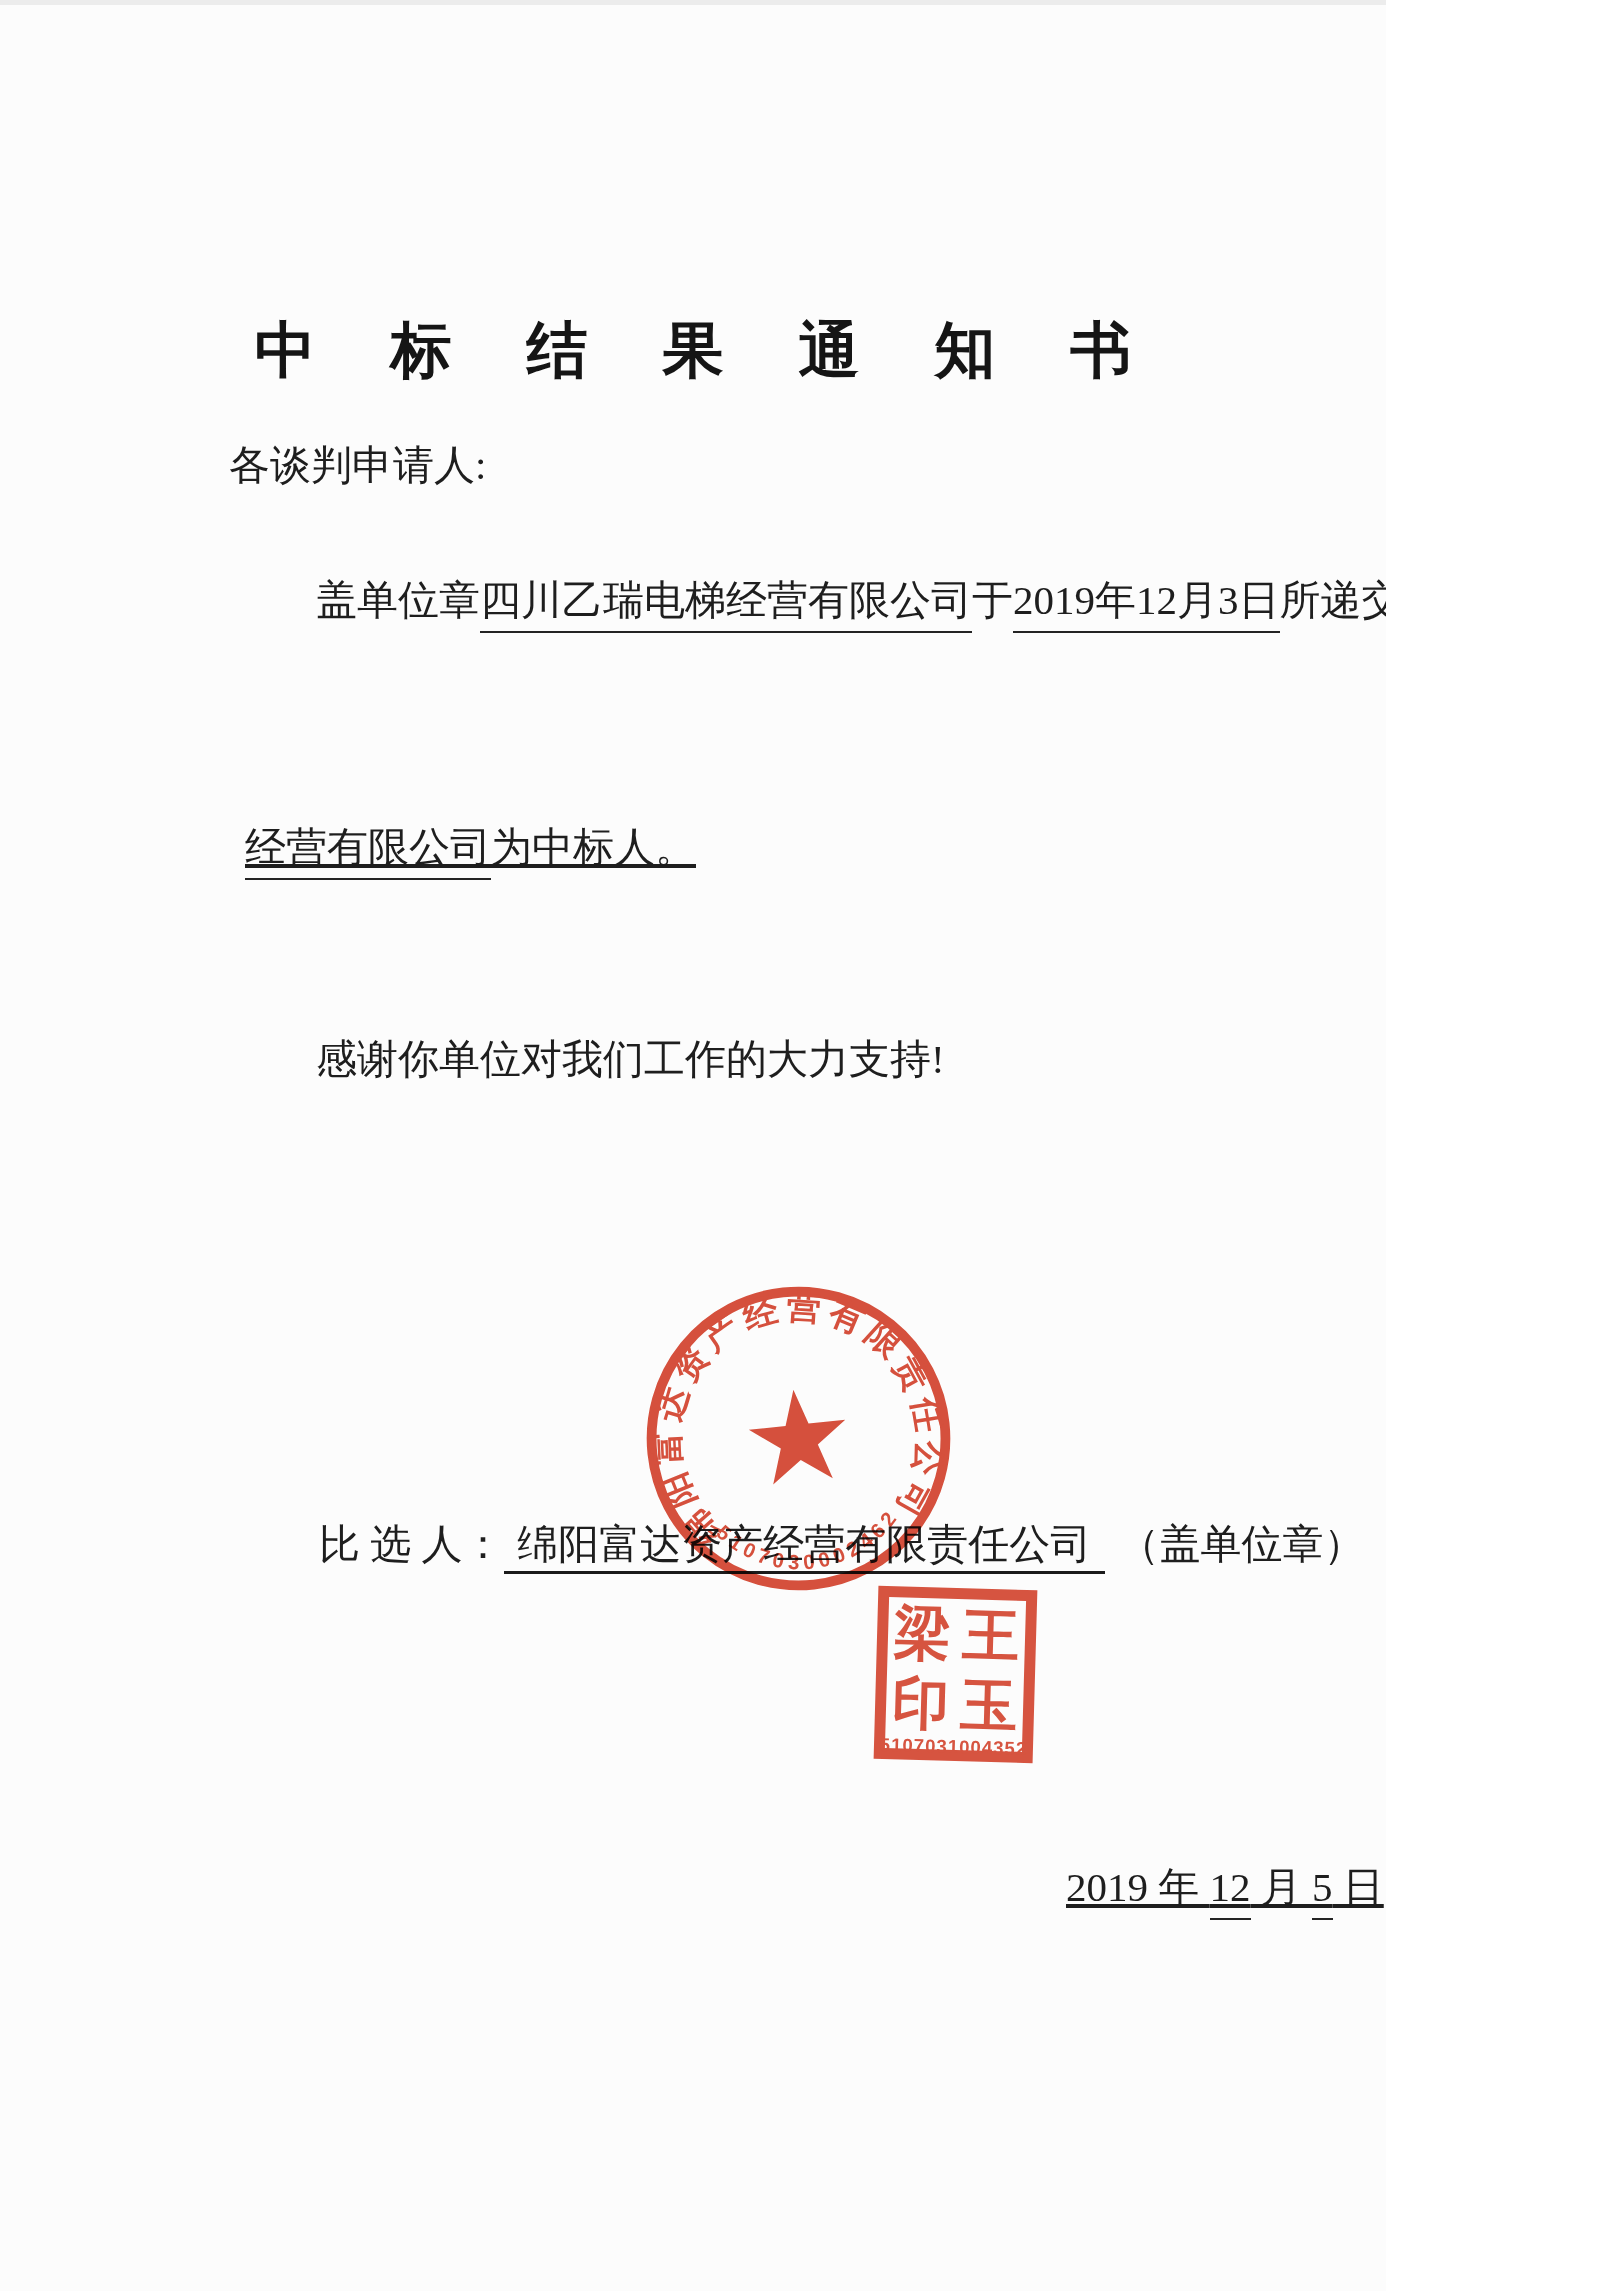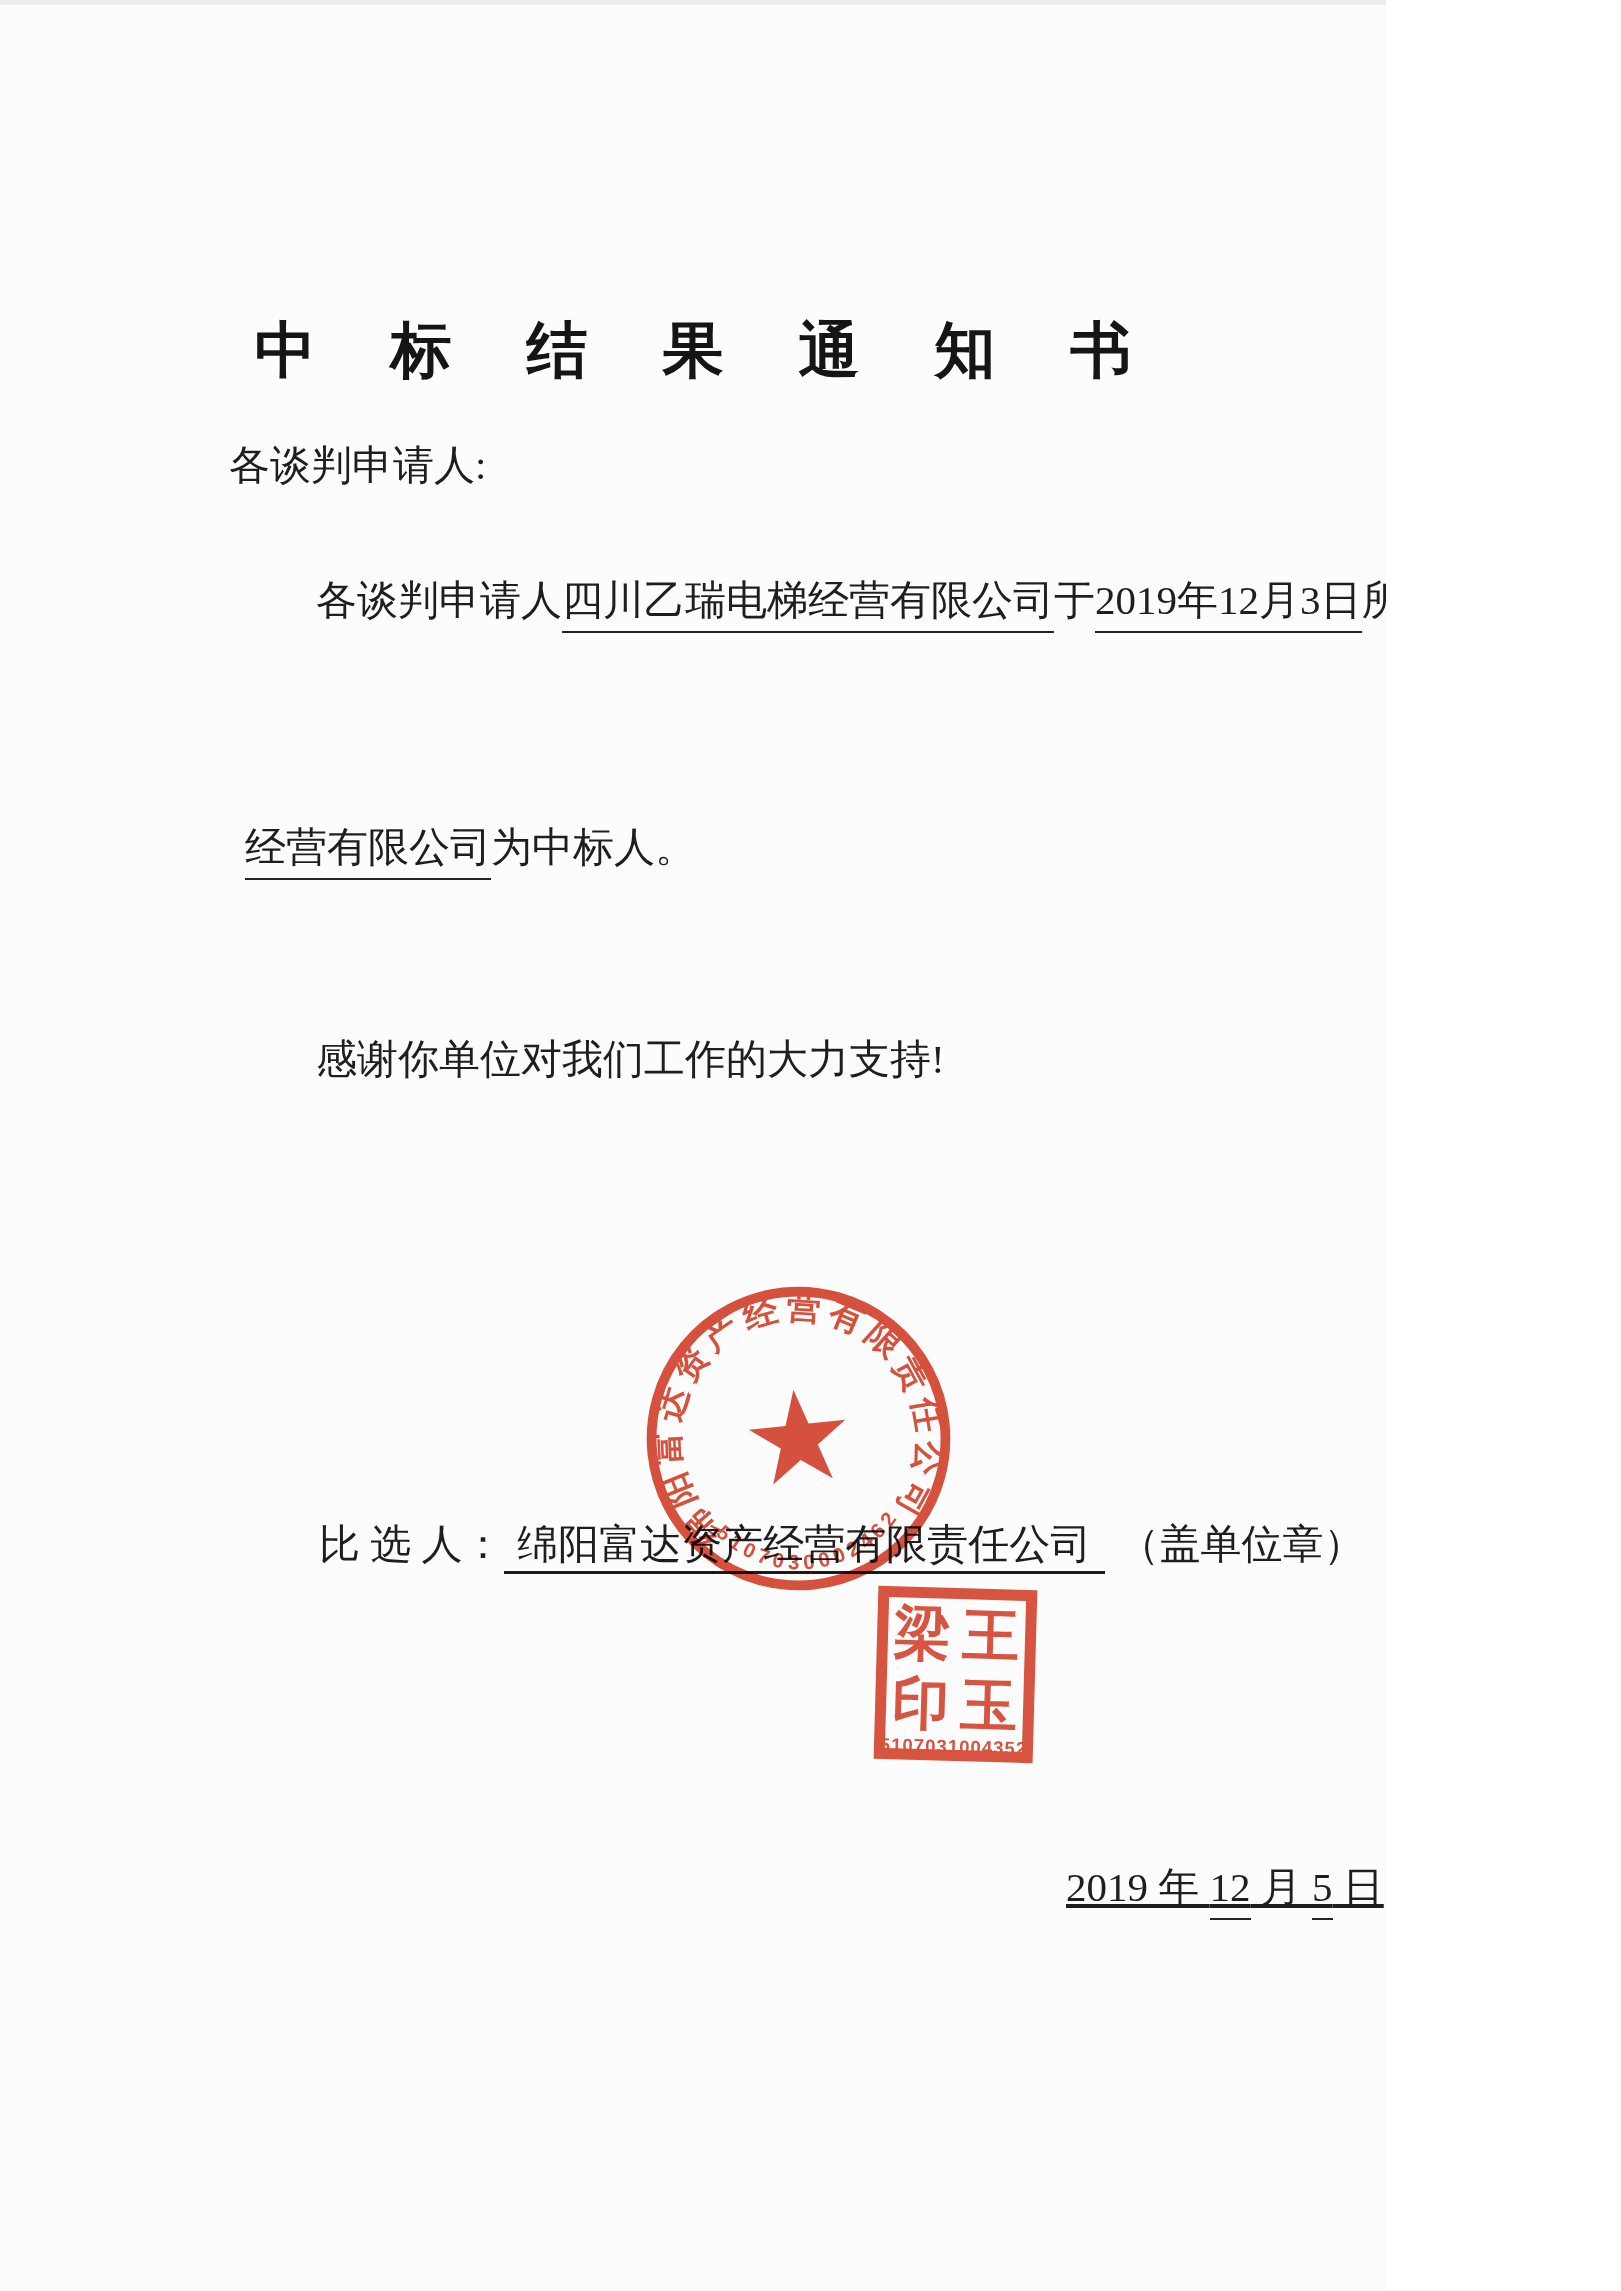--- a/index.html
+++ b/index.html
@@ -91,25 +91,25 @@
 
   <div class="scan-edge"></div>
 
   <div class="doc-title">中 标 结 果 通 知 书</div>
 
   <div class="line" style="left:229px; top:441px;">
     <span>各谈判申请人:</span>
   </div>
 
   <div class="line" style="left:316px; top:576px;">
-    <span>各谈判申请人</span><span class="u">四川乙瑞电梯经营有限公司</span><span>于</span><span class="u">2019年12月3日</span><span>所递交</span>
+    <span>盖单位章</span><span class="u">四川乙瑞电梯经营有限公司</span><span>于</span><span class="u">2019年12月3日</span><span>所递交</span>
   </div>
 
 
-  <div class="line" style="left:245px; top:823px;">
+  <div class="line" style="left:245px; top:823px;text-decoration:underline;">
     <span class="u">经营有限公司</span><span>为中标人。</span>
   </div>
 
   <div class="line" style="left:316px; top:1035px;">
     <span>感谢你单位对我们工作的大力支持!</span>
   </div>
 
   <div class="line" style="left:319px; top:1520px;">
     <span>比 选 人：</span><span class="u-thick">绵阳富达资产经营有限责任公司</span><span class="sign-suffix">（盖单位章）</span>
   </div>

